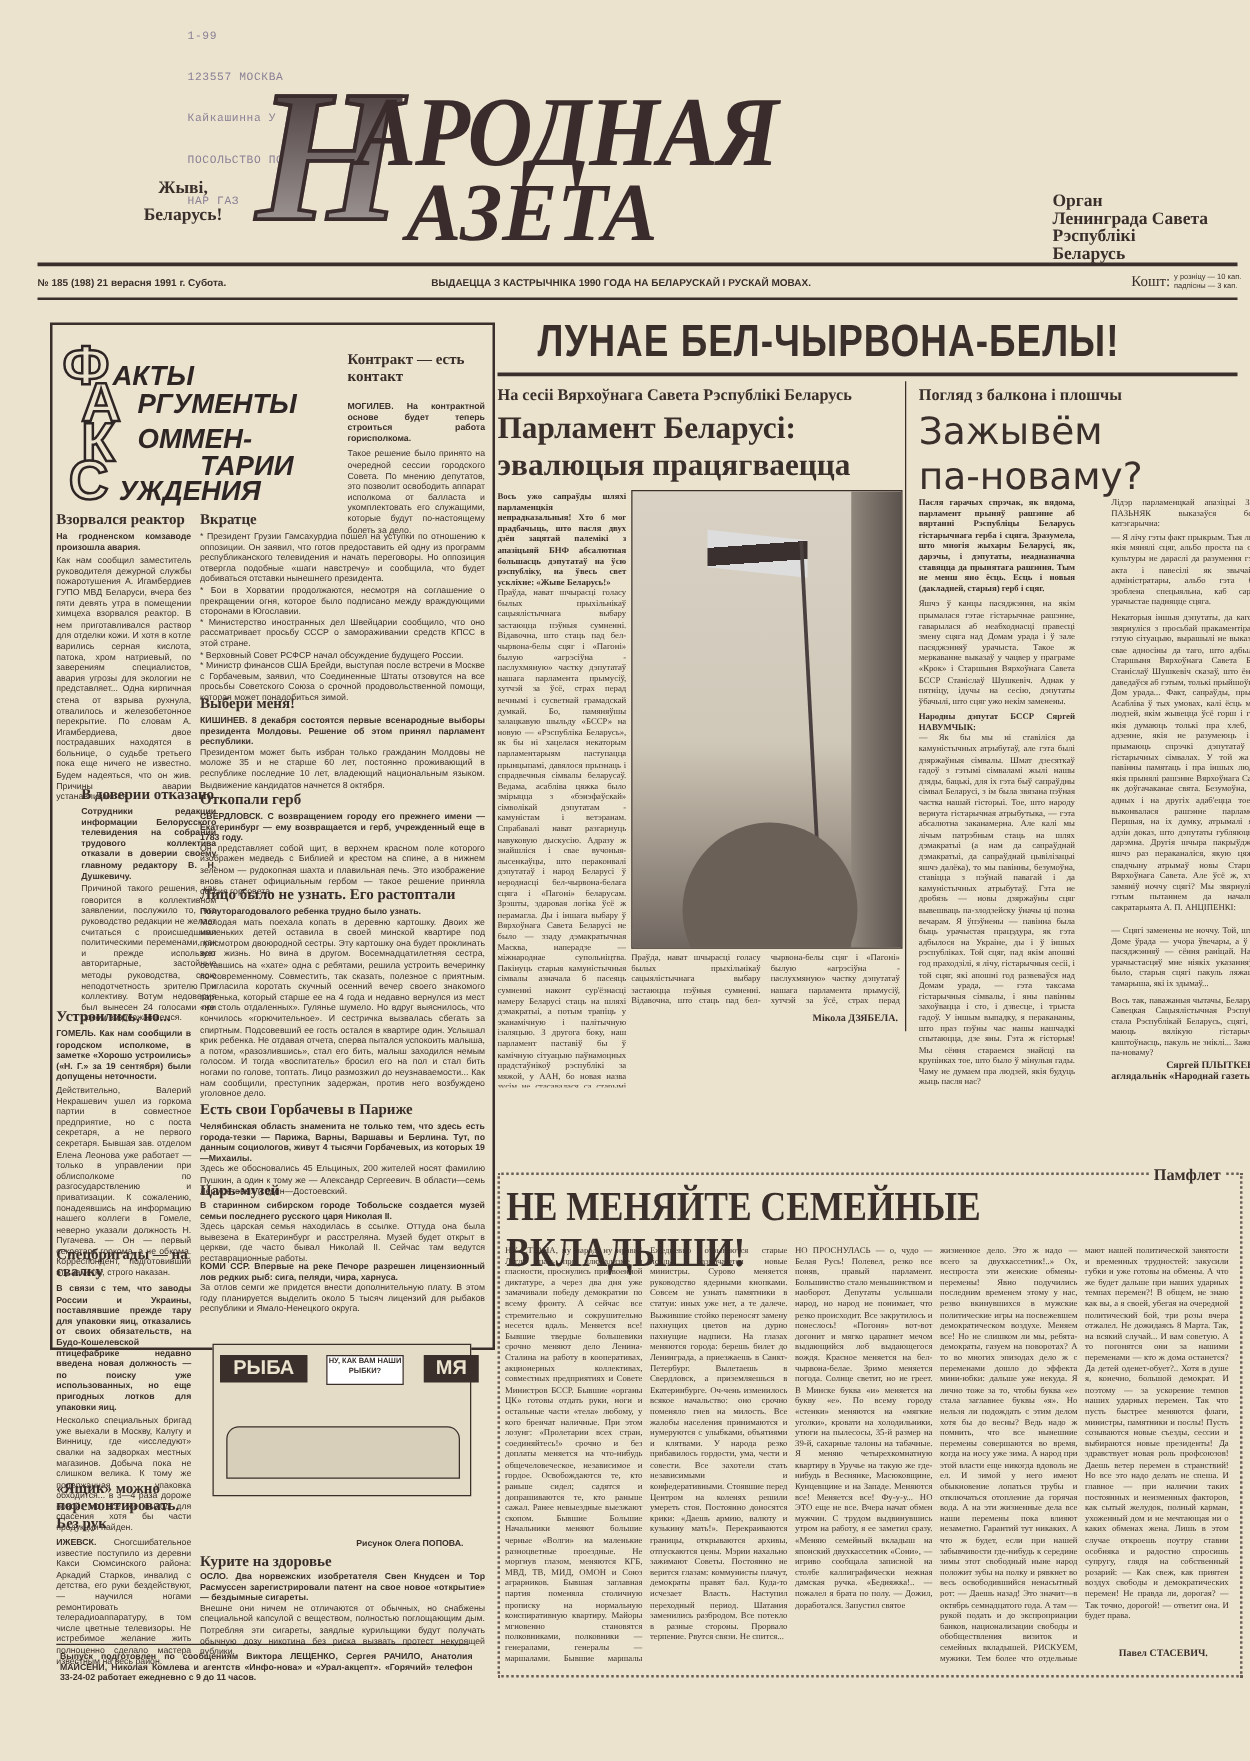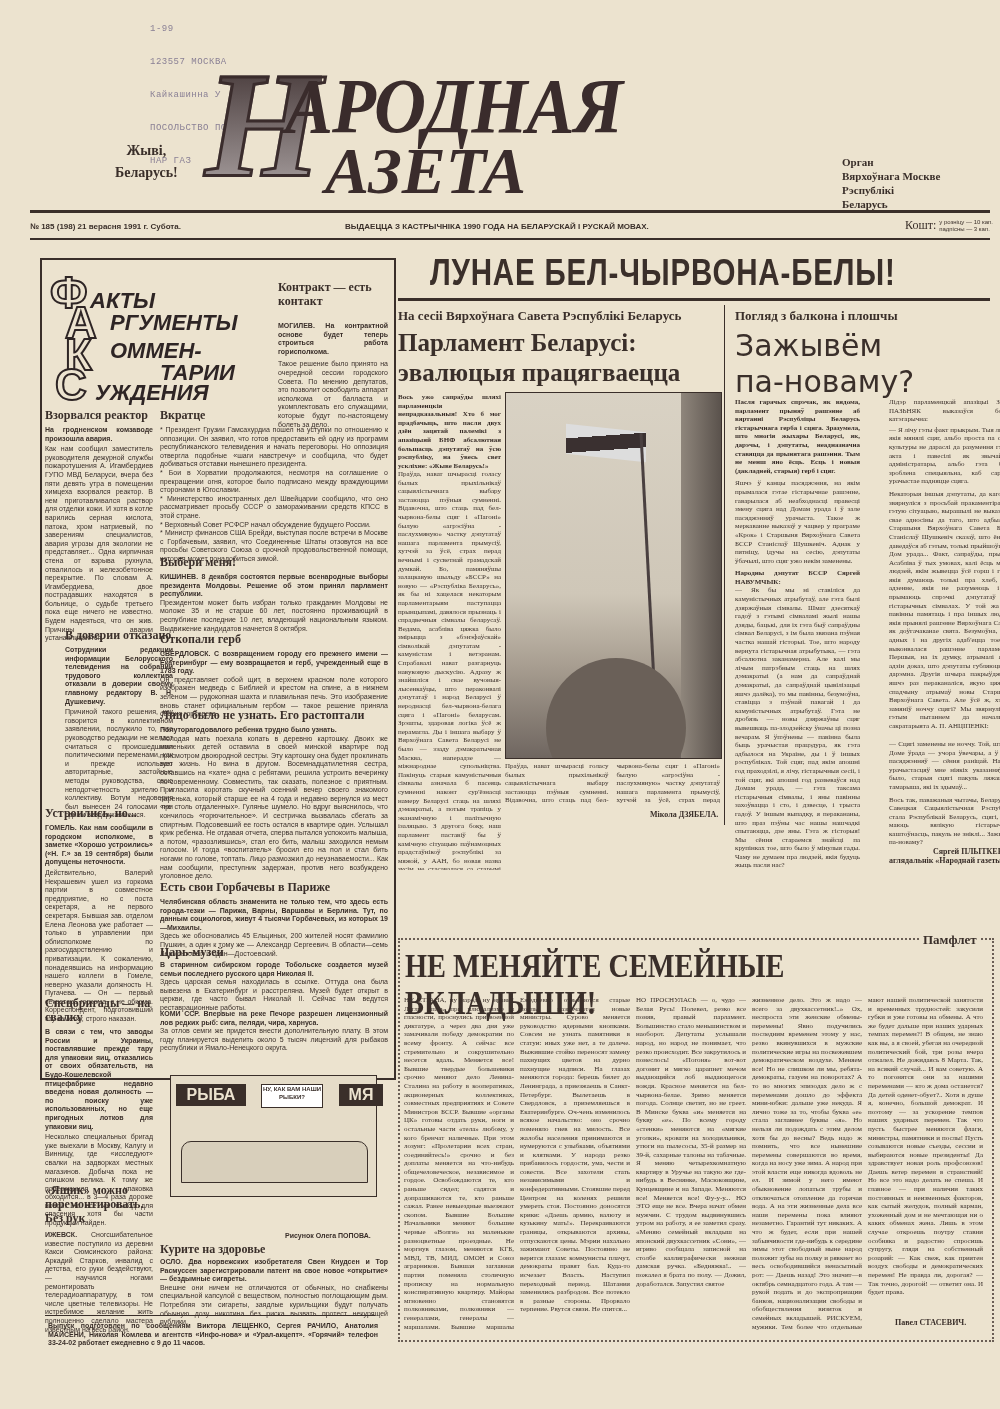--- a/index.html
+++ b/index.html
@@ -2,21 +2,21 @@
 <html><head>
 <meta charset="utf-8">
 <style>
   html,body{margin:0;padding:0;}
   body{width:1000px;height:1409px;background:#ece3cf;position:relative;overflow:hidden;
        font-family:"Liberation Serif","DejaVu Serif",serif;color:#3a2f2a;}
   .abs{position:absolute;}
   .stamp{left:150px;top:2px;font-family:"Liberation Mono","DejaVu Sans Mono",monospace;
          font-size:9px;line-height:11px;color:#8a8095;letter-spacing:0.5px;white-space:pre;}
   .mast-left{left:115px;top:140px;font-size:14px;line-height:22px;text-align:center;font-weight:bold;color:#3a2f2a;}
-  .mast-right{left:842px;top:155px;font-size:11px;line-height:14px;font-weight:bold;}
+  .mast-right{left:842px;top:155px;font-size:14px;line-height:14px;font-weight:bold;}
   .logo{left:205px;top:55px;width:470px;height:160px;}
   .logo .big{position:absolute;font-family:"Liberation Serif",serif;font-style:italic;font-weight:bold;color:#3a2c2c;}
   .logo .l1{left:80px;top:10px;font-size:72px;letter-spacing:-1px;transform:scaleY(1.1);}
   .logo .l2{left:120px;top:78px;font-size:66px;letter-spacing:0px;}
   .logo .initial{left:0;top:-10px;font-size:150px;line-height:160px;color:transparent;
      -webkit-text-stroke:3px #3a2c2c;background:linear-gradient(180deg,#3a2c2c,#b0a8a8);-webkit-background-clip:text;background-clip:text;}
   .rule{left:30px;width:960px;height:3px;background:#3a2f2a;}
   .issue-line{top:222px;font-size:8px;font-family:"Liberation Sans",sans-serif;font-weight:bold;}
   .price{left:905px;top:218px;font-size:12px;}
   .price small{font-size:6px;line-height:7px;display:inline-block;vertical-align:middle;font-family:"Liberation Sans",sans-serif;}
@@ -62,21 +62,21 @@
 </div>
 
 <div class="abs logo">
   <span class="big initial">Н</span>
   <span class="big l1">АРОДНАЯ</span>
   <span class="big l2">АЗЕТА</span>
 </div>
 
 <div class="abs mast-right">
   <div>Орган</div>
-  <div>Вярхоўнага Москве</div>
+  <div>Ленинграда Савета</div>
   <div>Рэспублікі</div>
   <div>Беларусь</div>
 </div>
 
 <div class="abs rule" style="top:210px;"></div>
 <div class="abs issue-line" style="left:30px;">№ 185 (198) 21 верасня 1991 г. Субота.</div>
 <div class="abs issue-line" style="left:345px;">ВЫДАЕЦЦА З КАСТРЫЧНІКА 1990 ГОДА НА БЕЛАРУСКАЙ І РУСКАЙ МОВАХ.</div>
 <div class="abs price">
   <span>Кошт:</span>
   <small><span>у розніцу — 10 кап.</span><br><span>падпісны — 3 кап.</span></small>

